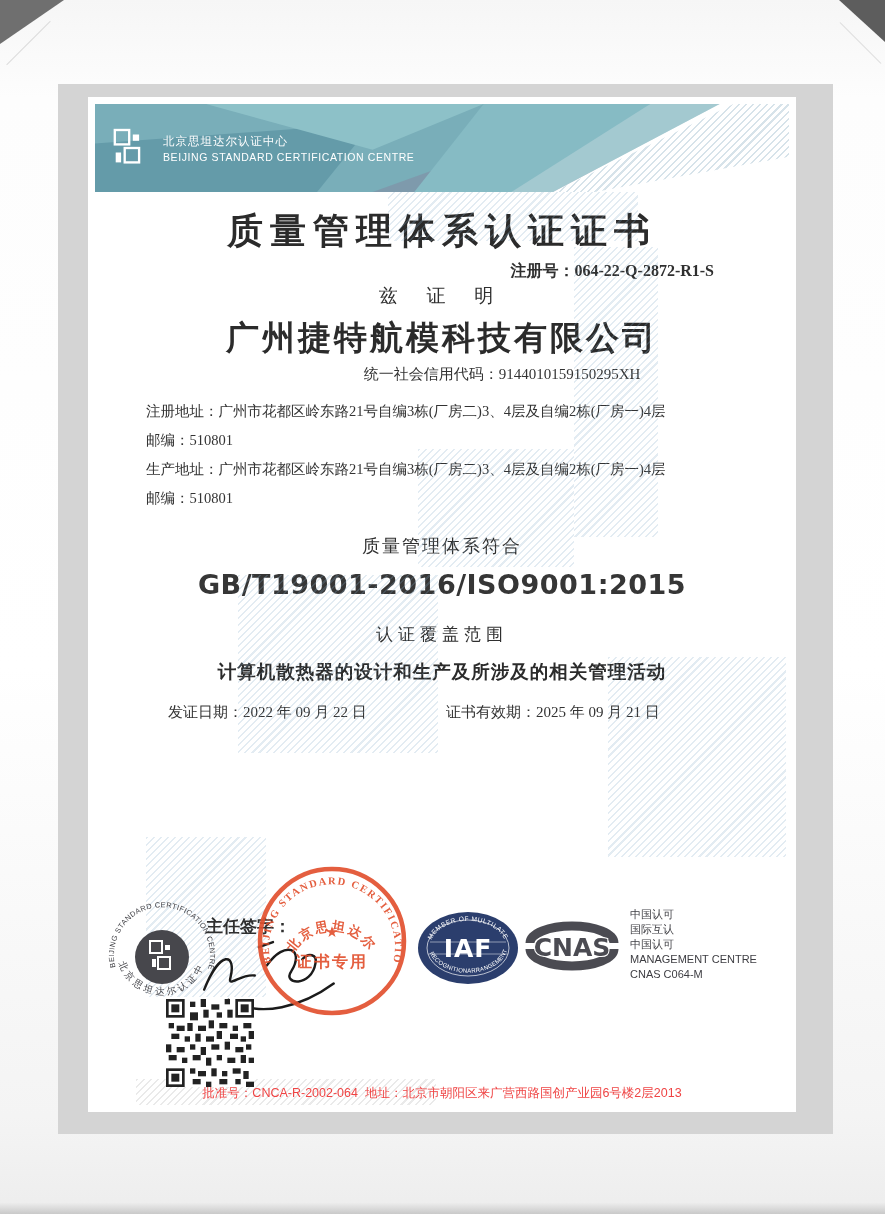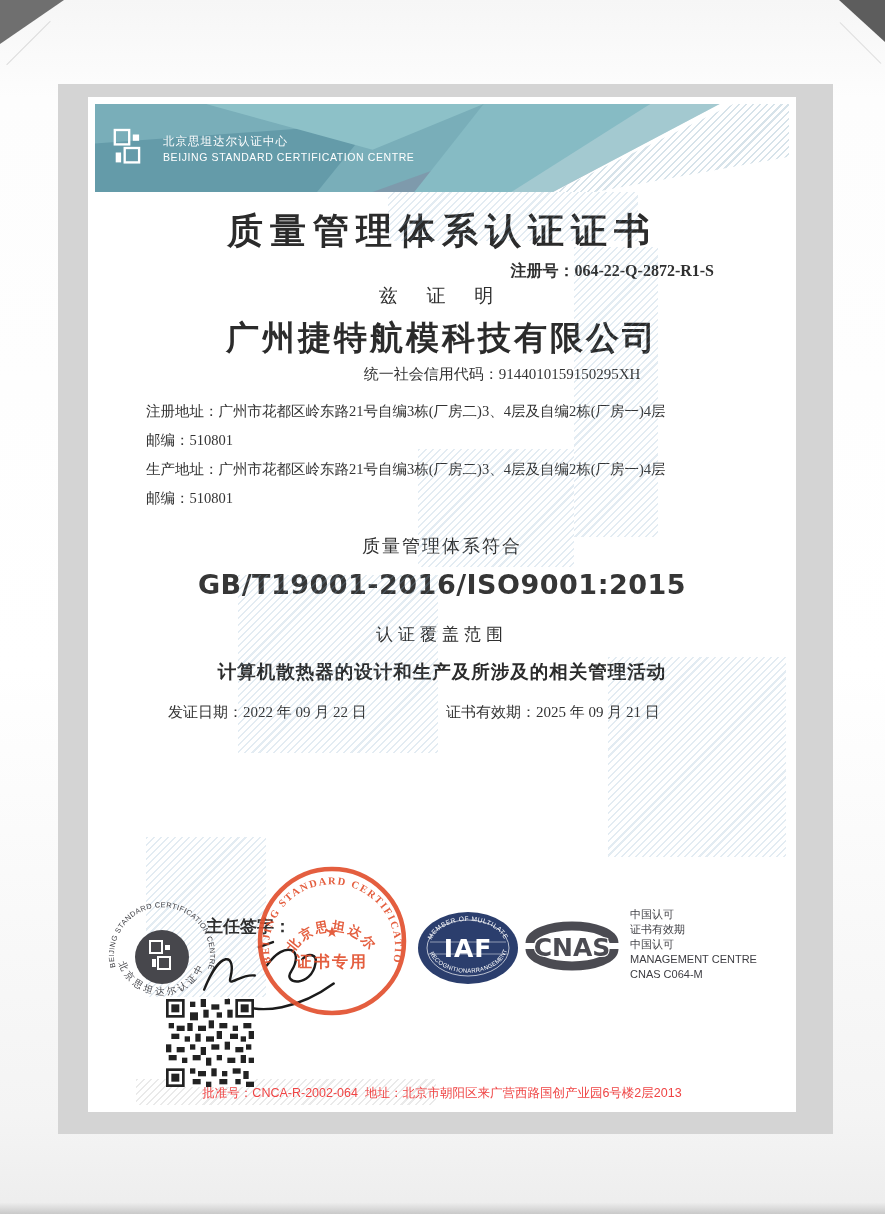--- a/index.html
+++ b/index.html
@@ -200,21 +200,21 @@
     </svg>
 
     <svg class="abs cnas" viewBox="0 0 96 54">
       <path d="M 6,24 A 42,17 0 0 1 90,24" fill="none" stroke="#4b4b52" stroke-width="9"></path>
       <path d="M 6,30 A 42,17 0 0 0 90,30" fill="none" stroke="#4b4b52" stroke-width="9"></path>
       <text x="48" y="37" text-anchor="middle" font-family="DejaVu Sans, Liberation Sans, sans-serif" font-size="25" font-weight="bold" fill="#4b4b52" stroke="#ffffff" stroke-width="2" paint-order="stroke">CNAS</text>
     </svg>
 
     <div class="abs cnas-text">
       <div>中国认可</div>
-      <div>证书有效期</div>
+      <div>国际互认</div>
       <div>中国认可</div>
       <div>MANAGEMENT CENTRE</div>
       <div>CNAS C064-M</div>
     </div>
 
     <svg class="abs qr" viewBox="0 0 33 33">
       <rect x="0" y="0" width="33" height="33" fill="#ffffff"></rect>
       <g fill="#222222">
         <rect x="0" y="0" width="7" height="7"></rect>
           <rect x="26" y="0" width="7" height="7"></rect>

